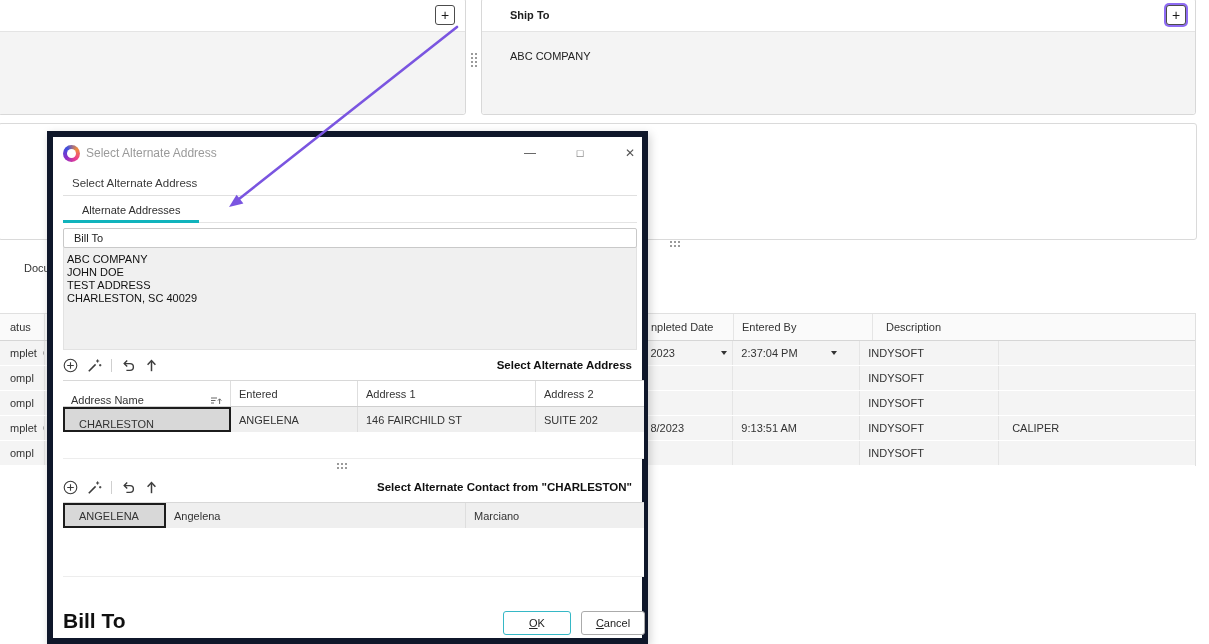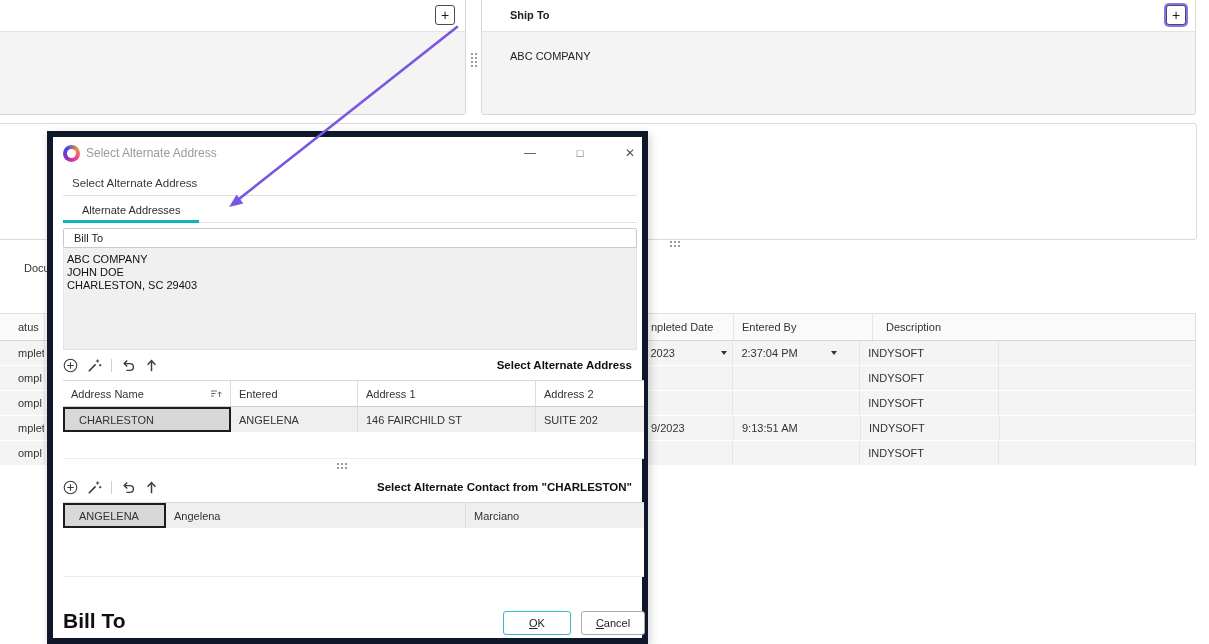--- a/index.html
+++ b/index.html
@@ -31,21 +31,21 @@
     background:radial-gradient(#9a9a9a 1px, transparent 1.3px); background-size:4px 4px; }
   .grip-h-main { position:absolute; left:669px; top:240px; }
 
   .doc-label { position:absolute; left:24px; top:262px; color:#333; }
 
   
   .bg-table { position:absolute; left:0; top:313px; width:1196px; border-right:1px solid #e0e0e0; }
   .bg-thead { display:flex; height:28px; background:#fafafa; border-top:1px solid #e0e0e0; border-bottom:1px solid #d6d6d6; }
   .bg-row { display:flex; height:25px; background:#f4f4f4; border-bottom:1px solid #fff; }
   .bg-th, .bg-td { height:100%; display:flex; align-items:center; border-right:1px solid #e5e5e5; overflow:hidden; white-space:pre; }
-  .c-status { width:45px; padding-left:18px; }
+  .c-status { width:45px; padding-left:10px; }
   .c-filler { width:603px; }
   .c-date   { width:86px;  padding-left:3px; }
   .c-time   { width:127px; padding-left:8px; }
   .c-by     { width:139px; padding-left:8px; }
   .c-desc   { width:196px; padding-left:13px; border-right:none; }
   .bg-th.c-time { padding-left:7px; } .bg-th.c-by { padding-left:8px;text-align:center; } .bg-th.c-desc { padding-left:13px; }
   .chev { width:0; height:0; border-left:3.5px solid transparent; border-right:3.5px solid transparent; border-top:4px solid #333; margin-left:auto; }
   .c-date .chev { margin-right:5px; }
   .c-time .chev { margin-right:22px; }
 
@@ -78,21 +78,21 @@
   .tb-sep { width:1px; height:13px; background:#cfcfcf; }
   .tb-label { margin-left:auto; font-weight:bold; font-size:11.5px; color:#101010; }
 
   .grid { position:absolute; left:10px; width:581px; border-top:1px solid #d8d8d8; }
   .grid-addr { top:243px; } .grid-contact { top:365px; }
   .g-row { display:flex; height:26px; }
   .g-head { background:#fff; border-bottom:1px solid #cfcfcf; }
   .g-data { background:#efefef; border-bottom:1px solid #fff; }
   .g-cell { display:flex; align-items:center; padding:0 8px; border-right:1px solid #dedede; overflow:hidden; white-space:nowrap; }
   .g-head .g-cell { color:#333; }
-  .ca-name{width:168px;} .ca-contact{width:127px;} .ca-a1{width:178px;} .ca-a2{width:108px; border-right:none;}
+  .ca-name{width:168px;align-items:flex-end;} .ca-contact{width:127px;} .ca-a1{width:178px;} .ca-a2{width:108px; border-right:none;}
   .cc-emp{width:103px;} .cc-first{width:300px;} .cc-last{width:178px; border-right:none;}
   .hdr-first { justify-content:space-between; }
   .sel { background:#d8d8d8; border:2px solid #1c1c1c; padding:0 14px; }
   .g-empty { background:#fff; border-bottom:1px solid #ededed; }
   .g-empty-a { height:26px; } .g-empty-c { height:48px; }
   .grip-dialog { position:absolute; left:283px; top:325px; }
 
   .footer-title { position:absolute; left:10px; top:472px; font-size:21px; font-weight:bold; color:#101010; }
   .btn { position:absolute; top:474px; height:24px; background:#fff; border-radius:3px; font-size:11px;
     color:#222; display:flex; align-items:center; justify-content:center; cursor:pointer; }
@@ -161,23 +161,24 @@
     <div class="bg-td c-filler"></div>
     <div class="bg-td c-date"></div>
     <div class="bg-td c-time"></div>
     <div class="bg-td c-by">INDYSOFT</div>
     <div class="bg-td c-desc"></div>
   </div>
 
   <div class="bg-row">
     <div class="bg-td c-status">mplet  C</div>
     <div class="bg-td c-filler"></div>
-    <div class="bg-td c-date">9/2023</div>
+    <div class="bg-td c-date">8/2023</div>
     <div class="bg-td c-time">9:13:51 AM</div>
     <div class="bg-td c-by">INDYSOFT</div>
+    <div class="bg-td c-desc">CALIPER</div>
   </div>
 
   <div class="bg-row">
     <div class="bg-td c-status">ompl</div>
     <div class="bg-td c-filler"></div>
     <div class="bg-td c-date"></div>
     <div class="bg-td c-time"></div>
     <div class="bg-td c-by">INDYSOFT</div>
     <div class="bg-td c-desc"></div>
   </div>
@@ -195,21 +196,22 @@
   <div class="group-hdr">Select Alternate Address</div>
 
   <div class="tabstrip">
     <span class="tab">Alternate Addresses</span>
   </div>
 
   <div class="billto-bar">Bill To</div>
   <div class="addr-block">
     <div>ABC COMPANY</div>
     <div>JOHN DOE</div>
-    <div>CHARLESTON, SC 29403</div>
+    <div>TEST ADDRESS</div>
+    <div>CHARLESTON, SC 40029</div>
   </div>
 
   <div class="toolbar toolbar1">
     <span class="tb-icon">
       <svg class="ic" width="15" height="15" viewBox="0 0 15 15">
           <circle cx="7.5" cy="7.5" r="6.3" fill="none" stroke="#3c3c3c" stroke-width="1.1"></circle>
           <path d="M7.5 4.2v6.6M4.2 7.5h6.6" stroke="#3c3c3c" stroke-width="1.1"></path>
         </svg>
     </span>
     <span class="tb-icon">

